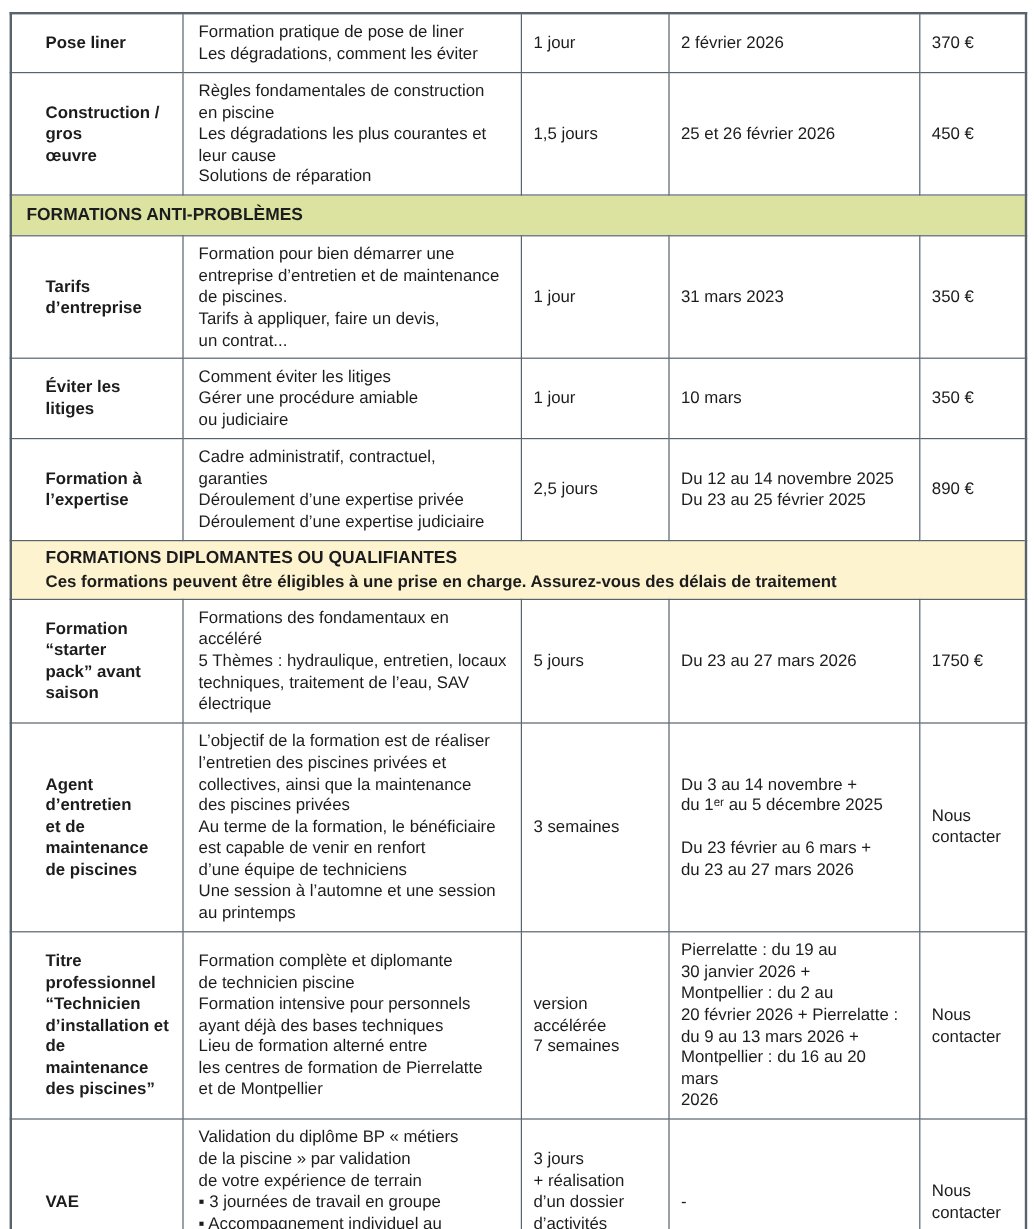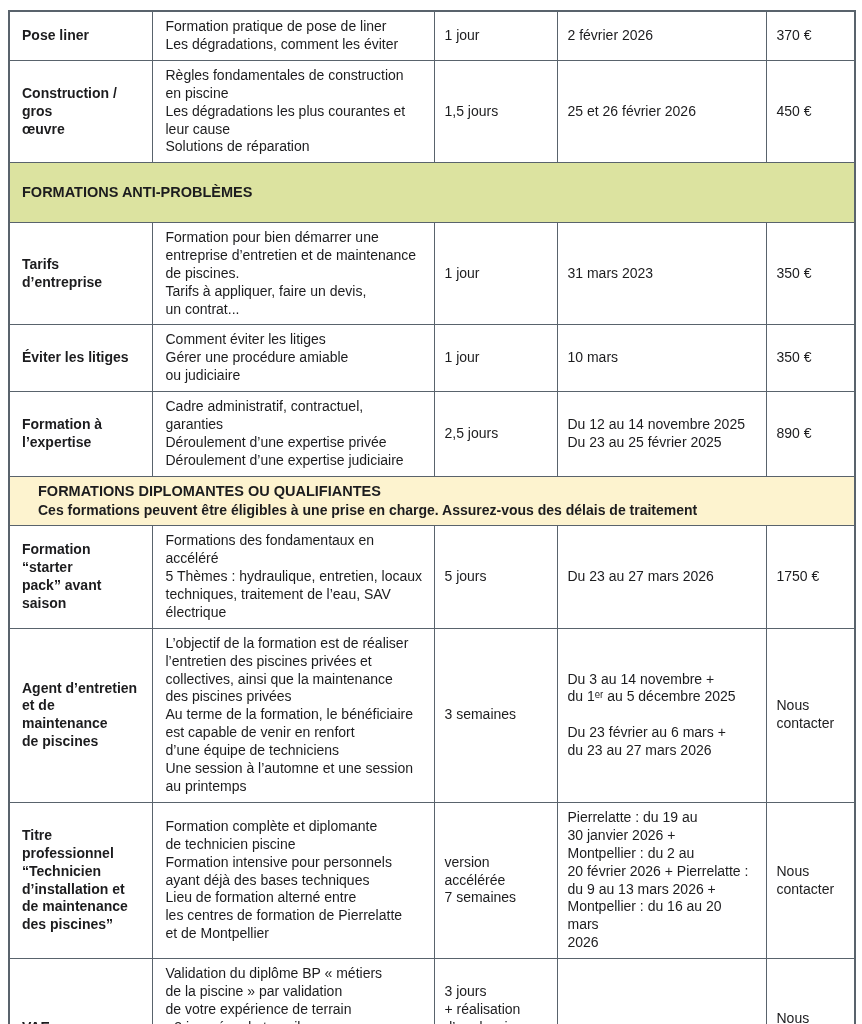--- a/index.html
+++ b/index.html
@@ -26,34 +26,34 @@
   }
   col.c-name     { width: 143px; }
   col.c-desc     { width: 282px; }
   col.c-duration { width: 123px; }
   col.c-dates    { width: 209px; }
   col.c-price    { width: 89px; }
 
   td.name {
     font-weight: 700;
     white-space: pre-line;
-    padding-left: 12px;
+    padding-left: 28px;
   }
   td.desc {
     white-space: pre-wrap;
     padding-left: 13px;
   }
   td.center {
     white-space: pre-line;
   }
   tr.section-green td {
     background: #dce3a0;
     font-weight: 700;
     font-size: 14.5px;
-    padding: 20px 12px;
+    padding: 7px 12px;
   }
   tr.section-yellow td {
     background: #fdf3cf;
     padding: 5px 28px;
   }
   .section-title { font-weight: 700; font-size: 14.5px; line-height: 1.35; }
   .section-subtitle { font-weight: 700; font-size: 14px; line-height: 1.35; }
 
   
   tr.h44  { height: 44px; }

